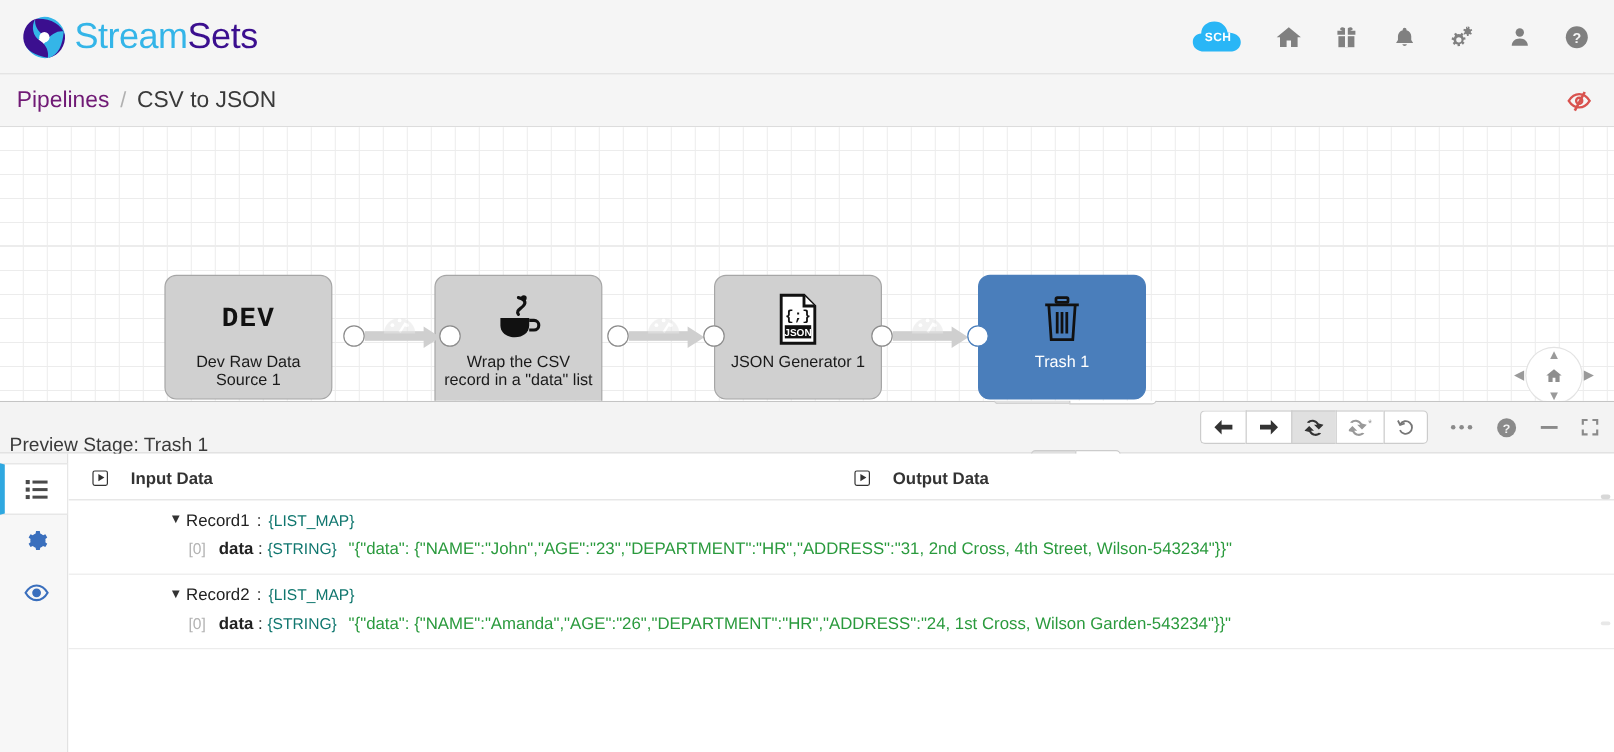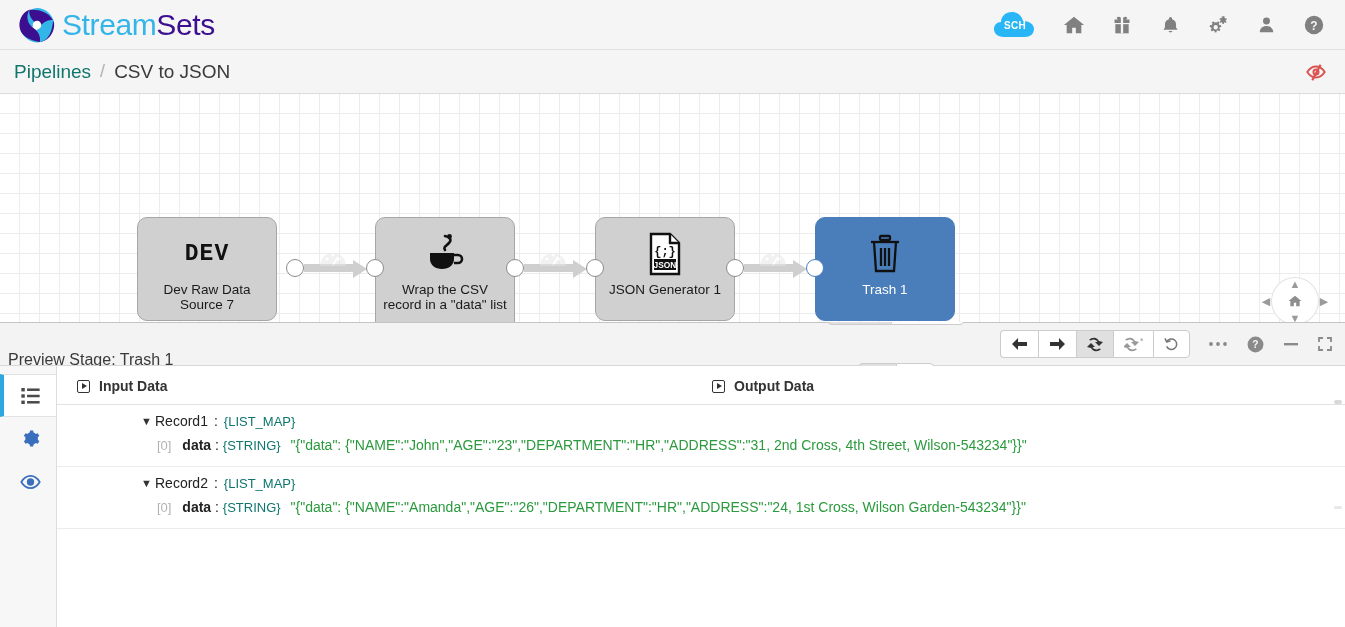--- a/index.html
+++ b/index.html
@@ -7,21 +7,21 @@
     margin: 0; padding: 0;
     width: 1345px; height: 627px;
     overflow: hidden;
     font-family: "Liberation Sans", sans-serif;
     background: #ffffff;
     color: #333;
   }
 
   
   .topnav {
-    height: 50px;
+    height: 62px;
     background: #f5f5f5;
     border-bottom: 1px solid #e0e0e0;
     display: flex;
     align-items: center;
     padding: 0 14px 0 18px;
     position: relative;
   }
   .logo-wrap { display: flex; align-items: center; gap: 6px; }
   .logo-mark { width: 38px; height: 38px; flex: 0 0 38px; }
   .logo-text {
@@ -67,21 +67,21 @@
   
   .crumbbar {
     height: 44px;
     background: #f5f5f5;
     border-bottom: 1px solid #dcdcdc;
     display: flex;
     align-items: center;
     padding: 0 14px 0 14px;
   }
   .crumb-link {
-    color: #0f766e;
+    color: #701a75;
     font-size: 19px;
     cursor: pointer;
     text-decoration: none;
   }
   .crumb-sep { color: #b0b0b0; font-size: 18px; margin: 0 9px; }
   .crumb-current { color: #3a3a3a; font-size: 19px; }
   .crumb-right { margin-left: auto; display: flex; align-items: center; }
   .stop-preview-btn {
     width: 30px; height: 26px;
     display: flex; align-items: center; justify-content: center;
@@ -260,21 +260,21 @@
     position: relative;
     overflow: hidden;
     background: #ffffff;
   }
   .col-headers {
     display: flex;
     padding: 12px 0 10px 0;
     border-bottom: 1px solid #e2e2e2;
   }
   .col-head {
-    display: flex; align-items: center; gap: 9px;
+    display: flex; align-items: center; gap: 19px;
     font-size: 14px;
     font-weight: bold;
     color: #333;
   }
   .col-head.in { width: 655px; padding-left: 20px; }
   .col-head.out { padding-left: 0; }
   .sq-icon {
     width: 13px; height: 13px;
     border: 1.5px solid #333;
     border-radius: 2px;
@@ -439,25 +439,25 @@
         <path d="M2 20 A13 13 0 0 1 28 20 Z" fill="#e6e6e6"></path>
         <circle cx="9" cy="13" r="1.6" fill="#fff"></circle>
         <circle cx="15" cy="9" r="1.6" fill="#fff"></circle>
         <circle cx="21" cy="13" r="1.6" fill="#fff"></circle>
         <path d="M15 19 L20 11" stroke="#fff" stroke-width="2"></path>
       </svg>
   </span>
 
   <div class="stage" style="left:137px; top:123px; width:140px; height:104px;">
     <div class="stage-icon dev-text">DEV</div>
-    <div class="stage-label">Dev Raw Data Source 7</div>
+    <div class="stage-label">Dev Raw Data Source 1</div>
   </div>
   <div class="port" style="left:286px; top:165px;"></div>
 
-  <div class="stage" style="left:375px; top:123px; width:140px; height:120px;">
+  <div class="stage" style="left:362px; top:123px; width:140px; height:120px;">
     <div class="stage-icon">
       <svg width="44" height="42" viewBox="0 0 44 42">
         <path d="M22 3 c5 1 7 4 4 7 c-3 3-6 4-4 7" stroke="#111" stroke-width="2.6" fill="none" stroke-linecap="round"></path>
         <circle cx="26.5" cy="3.4" r="2.4" fill="#111"></circle>
         <path d="M7 20 h24 v6 c0 6-5 10-12 10 S7 32 7 26 z" fill="#111"></path>
         <path d="M31 22 h4 a4 4 0 0 1 0 8 h-4" stroke="#111" stroke-width="2.6" fill="none"></path>
       </svg>
     </div>
     <div class="stage-label">Wrap the CSV record in a "data" list</div>
   </div>

